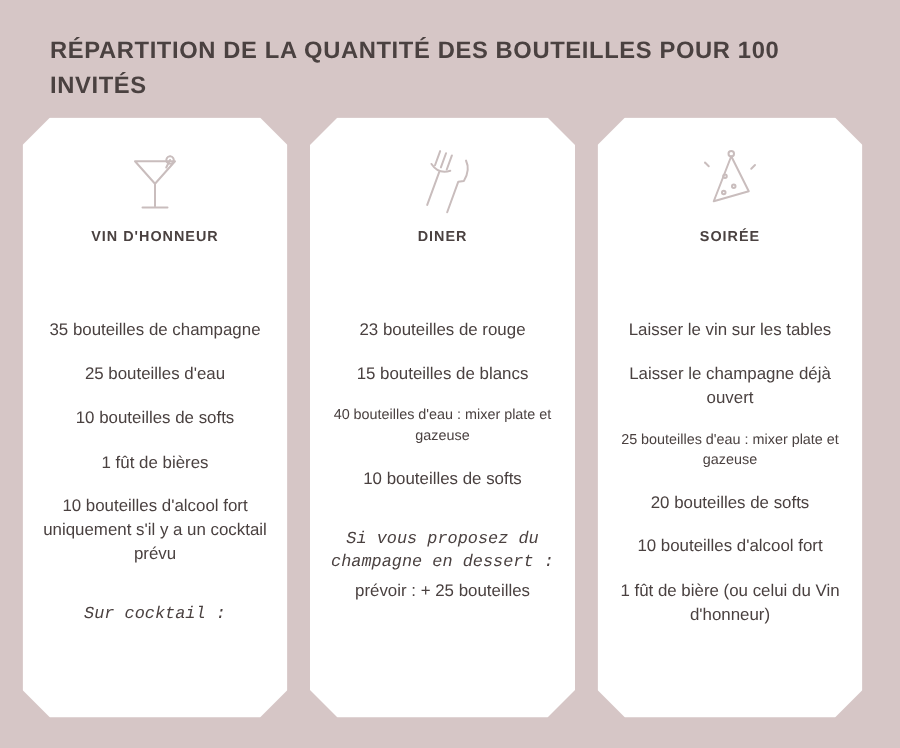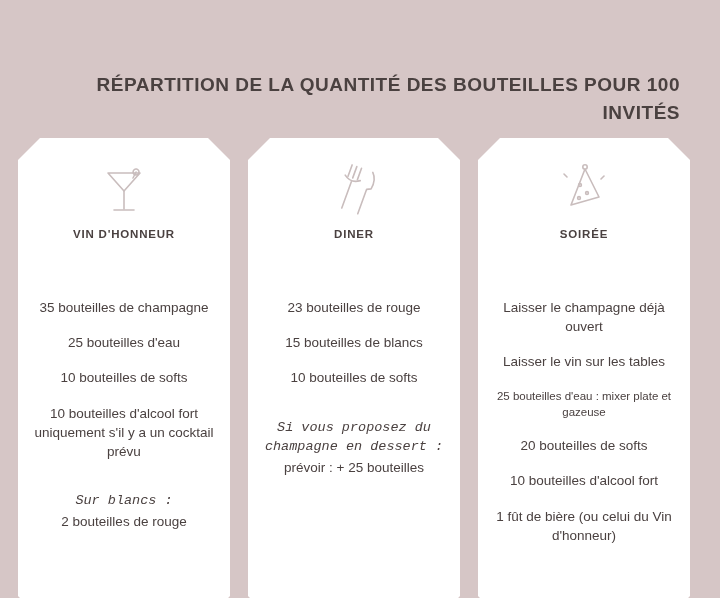--- a/index.html
+++ b/index.html
@@ -14,29 +14,28 @@
     overflow: hidden;
   }
   .page {
     position: relative;
     width: 720px;
     height: 598px;
     background: #d6c6c6;
     box-sizing: border-box;
   }
   .title {
-    text-align: right;
+    text-align: left;
     font-size: 19px;
     font-weight: bold;
     letter-spacing: 0.5px;
     color: #4a4140;
     padding: 27px 40px 0 40px;
     line-height: 1.45;
     text-transform: uppercase;
-    margin-top: 44px;
   }
   .columns {
     display: flex;
     justify-content: center;
     gap: 18px;
     padding: 12px 30px 0 18px;
     box-sizing: border-box;
   }
   .card {
     width: 212px;
@@ -122,65 +121,66 @@
           <path d="M14 49 L34 49"></path>
           <path d="M36 8 a3 3 0 1 0 0.1 0"></path>
           <path d="M36 11 L33 17"></path>
         </svg>
       </div>
       <div class="card-title">Vin d'honneur</div>
       <div class="lines">
         <div class="line">35 bouteilles de champagne</div>
         <div class="line">25 bouteilles d'eau</div>
         <div class="line">10 bouteilles de softs</div>
+        <div class="line">1 fût de bières</div>
         <div class="line">10 bouteilles d'alcool fort uniquement s'il y a un cocktail prévu</div>
-        <div class="line italic tight gap">Sur blancs :</div>
-        <div class="line tight">2 bouteilles de rouge</div>
+        <div class="line italic tight gap">Sur cocktail :</div>
       </div>
     </div>
 
     <div class="card">
       <div class="card-icon">
         <svg width="52" height="56" viewBox="0 0 52 56" fill="none" stroke="#c9bdbd" stroke-width="1.6" stroke-linecap="round" stroke-linejoin="round">
           <g transform="rotate(20 26 28)">
             <path d="M16 6 L16 18"></path>
             <path d="M21 6 L21 18"></path>
             <path d="M26 6 L26 18"></path>
             <path d="M13 18 q8 6 16 0"></path>
             <path d="M21 22 L21 50"></path>
             <path d="M38 6 q6 6 4 16 l-4 2 L38 50"></path>
           </g>
         </svg>
       </div>
       <div class="card-title">Diner</div>
       <div class="lines">
         <div class="line">23 bouteilles de rouge</div>
         <div class="line">15 bouteilles de blancs</div>
+        <div class="line small">40 bouteilles d'eau  : mixer plate et gazeuse</div>
         <div class="line">10 bouteilles de softs</div>
         <div class="line italic gap tight">Si vous proposez du champagne en dessert :</div>
         <div class="line">prévoir : + 25 bouteilles</div>
       </div>
     </div>
 
     <div class="card">
       <div class="card-icon">
         <svg width="46" height="56" viewBox="0 0 46 56" fill="none" stroke="#c9bdbd" stroke-width="1.6" stroke-linecap="round" stroke-linejoin="round">
           <path d="M24 8 L10 44 L38 36 Z"></path>
           <circle cx="24" cy="6" r="2.2"></circle>
           <circle cx="19" cy="24" r="1.4"></circle>
           <circle cx="26" cy="32" r="1.4"></circle>
           <circle cx="18" cy="37" r="1.4"></circle>
           <path d="M6 16 L3 13"></path>
           <path d="M40 18 L43 15"></path>
         </svg>
       </div>
       <div class="card-title">Soirée</div>
       <div class="lines">
+        <div class="line">Laisser le vin sur les tables</div>
         <div class="line">Laisser le champagne déjà ouvert</div>
-        <div class="line">Laisser le vin sur les tables</div>
         <div class="line small">25 bouteilles d'eau  : mixer plate et gazeuse</div>
         <div class="line">20 bouteilles de softs</div>
         <div class="line">10 bouteilles d'alcool fort</div>
         <div class="line">1 fût de bière (ou celui du Vin d'honneur)</div>
       </div>
     </div>
 
   </div>
 </div>
 

